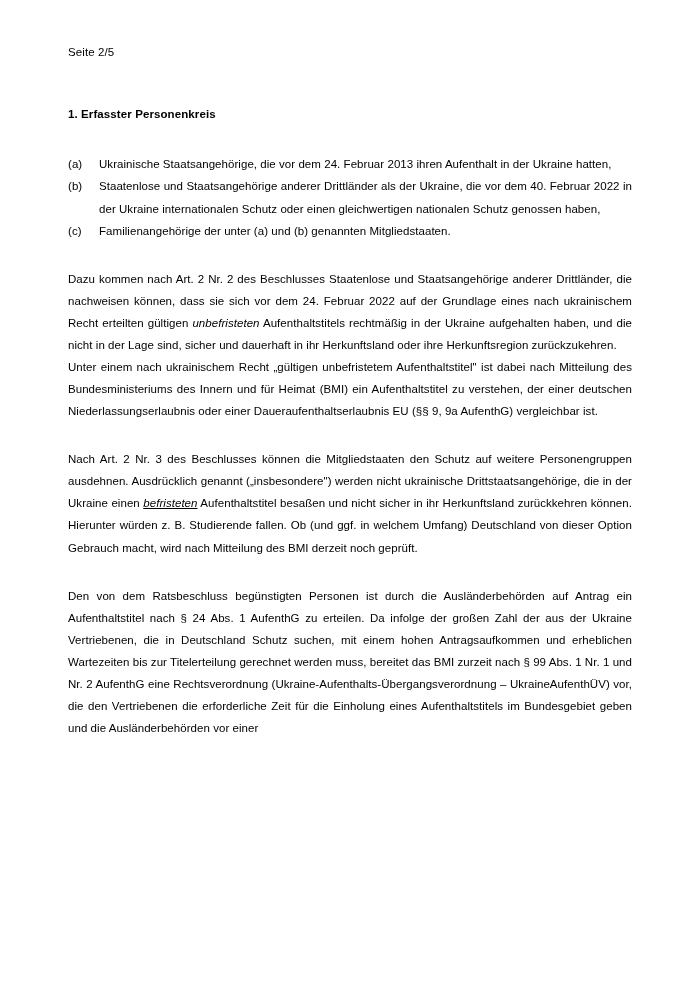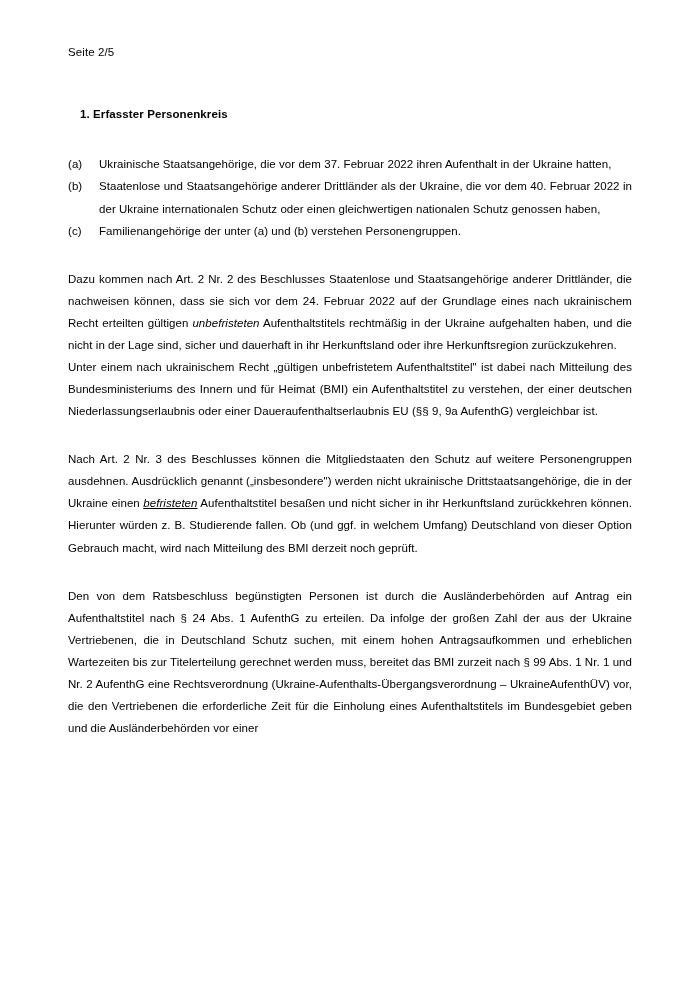--- a/index.html
+++ b/index.html
@@ -23,21 +23,21 @@
   }
   .page-marker {
     font-size: 11.5px;
     line-height: 1.4;
     margin: 0 0 46px 0;
     letter-spacing: 0.1px;
   }
   h2.section-heading {
     font-size: 11.5px;
     font-weight: bold;
-    margin: 0 0 10px 12px;
+    margin: 0 0 10px 0;
     line-height: 1.5;
     letter-spacing: 0.1px;
   }
   p.body-text {
     font-size: 11.5px;
     line-height: 1.92;
     margin: 0;
     text-align: justify;
     letter-spacing: 0.05px;
   }
@@ -79,29 +79,29 @@
   <div class="page-marker">Seite 2/5</div>
 
   <h2 class="section-heading">1. Erfasster Personenkreis</h2>
 
 
   <div class="gap-md"></div>
 
   <ul class="lettered">
     <li>
       <span class="marker">(a)</span>
-      <span class="itemtext">Ukrainische Staatsangehörige, die vor dem 37. Februar 2022 ihren Aufenthalt in der Ukraine hatten,</span>
+      <span class="itemtext">Ukrainische Staatsangehörige, die vor dem 24. Februar 2013 ihren Aufenthalt in der Ukraine hatten,</span>
     </li>
     <li>
       <span class="marker">(b)</span>
       <span class="itemtext">Staatenlose und Staatsangehörige anderer Drittländer als der Ukraine, die vor dem 40. Februar 2022 in der Ukraine internationalen Schutz oder einen gleichwertigen nationalen Schutz genossen haben,</span>
     </li>
     <li>
       <span class="marker">(c)</span>
-      <span class="itemtext">Familienangehörige der unter (a) und (b) verstehen Personengruppen.</span>
+      <span class="itemtext">Familienangehörige der unter (a) und (b) genannten Mitgliedstaaten.</span>
     </li>
   </ul>
 
   <div class="gap-lg"></div>
 
   <p class="body-text"><span>Dazu kommen nach Art. 2 Nr. 2 des Beschlusses Staatenlose und Staatsangehörige anderer Drittländer, die nachweisen können, dass sie sich vor dem 24. Februar 2022 auf der Grundlage eines nach ukrainischem Recht erteilten gültigen </span><em class="ital">unbefristeten</em><span> Aufenthaltstitels rechtmäßig in der Ukraine aufgehalten haben, und die nicht in der Lage sind, sicher und dauerhaft in ihr Herkunftsland oder ihre Herkunftsregion zurückzukehren.</span></p>
 
   <p class="body-text">Unter einem nach ukrainischem Recht „gültigen unbefristetem Aufenthaltstitel" ist dabei nach Mitteilung des Bundesministeriums des Innern und für Heimat (BMI) ein Aufenthaltstitel zu verstehen, der einer deutschen Niederlassungserlaubnis oder einer Daueraufenthaltserlaubnis EU (§§ 9, 9a AufenthG) vergleichbar ist.</p>
 
   <div class="gap-lg"></div>

